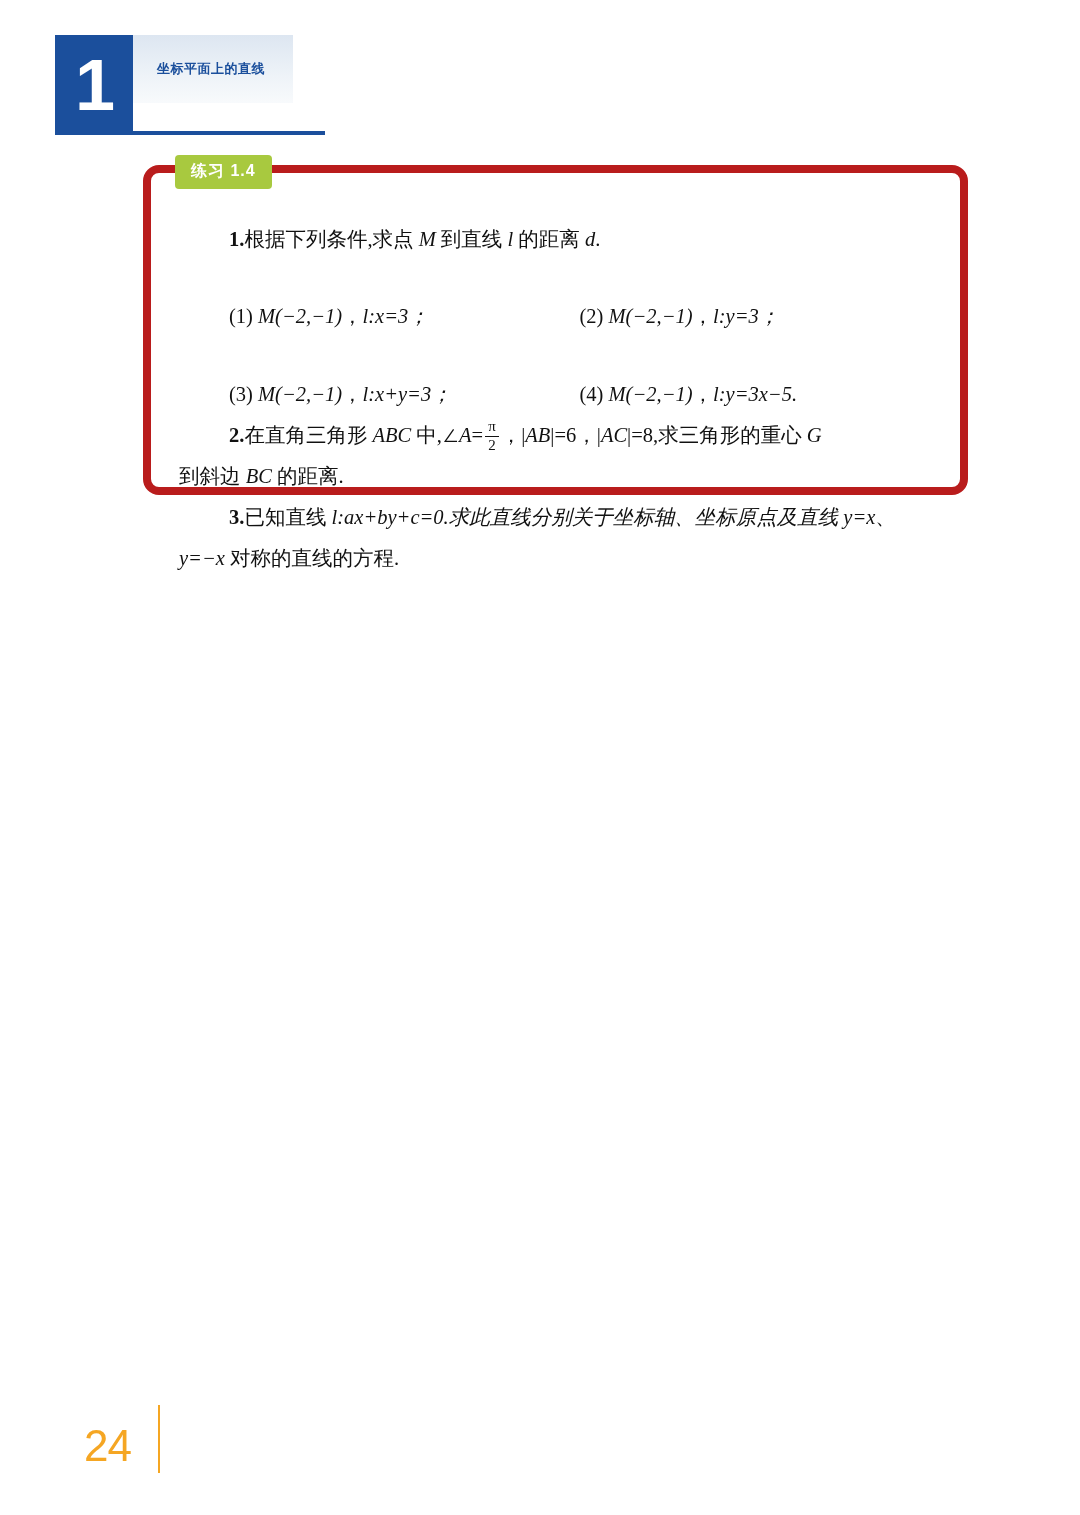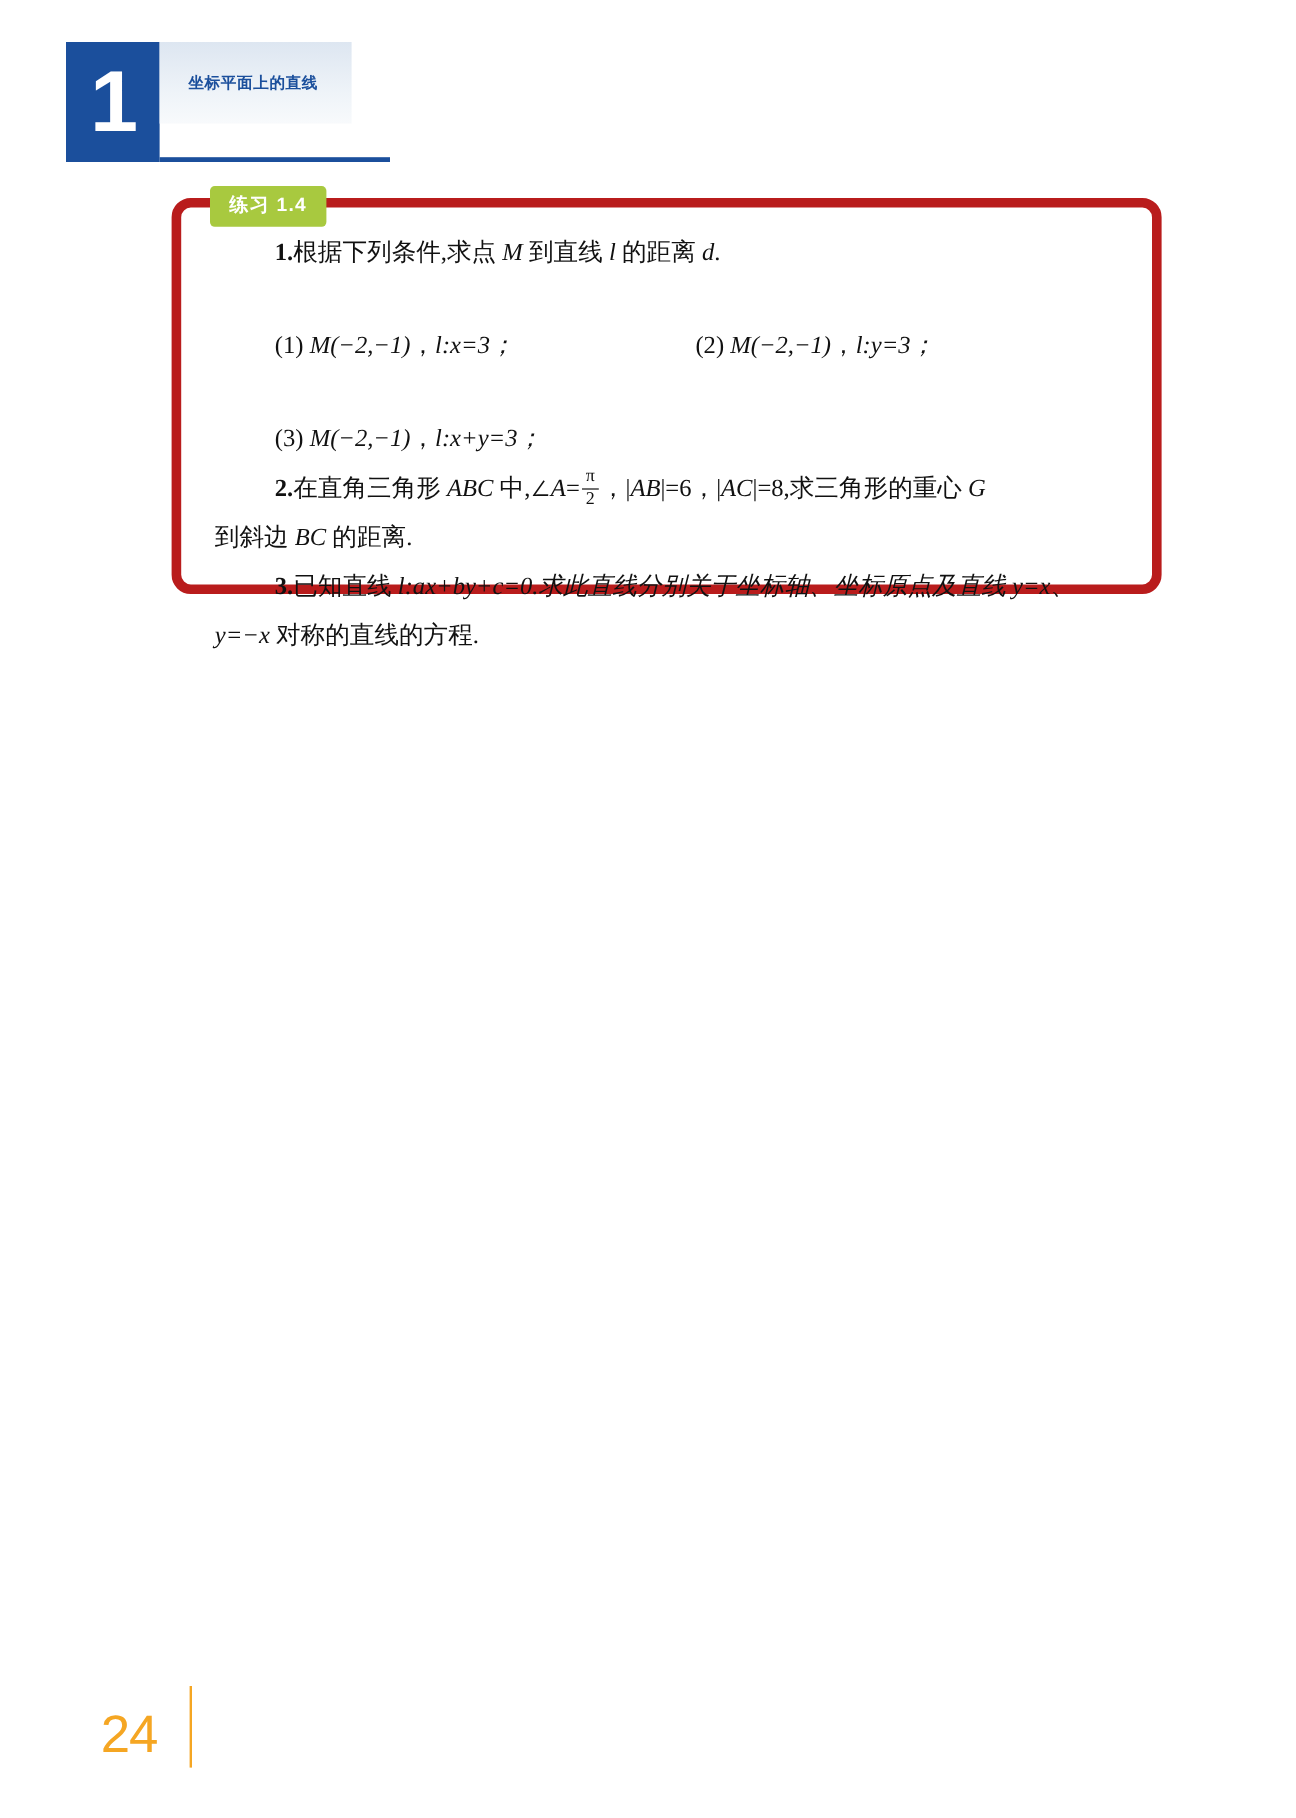--- a/index.html
+++ b/index.html
@@ -91,21 +91,21 @@
     font-family: "Liberation Sans", sans-serif;
     font-size: 16px;
     font-weight: bold;
     padding: 6px 16px 7px 16px;
     border-radius: 4px;
     letter-spacing: 1px;
   }
   .exercise-body {
     position: absolute;
     left: 0;
-    top: 20px;
+    top: 48px;
     right: 0;
     padding: 0 30px 0 28px;
   }
 
   .qline {
     font-size: 20.5px;
     line-height: 1.85;
     white-space: nowrap;
   }
   .indent {
@@ -219,20 +219,24 @@
         <span>(2)</span>
         <span class="it">M(−2,−1)</span><span>，</span><span class="it">l</span><span class="it">:y=3；</span>
       </div>
     </div>
 
     <div class="sub-row">
       <div class="sub-col">
         <span>(3)</span>
         <span class="it">M(−2,−1)</span><span>，</span><span class="it">l</span><span class="it">:x+y=3；</span>
       </div>
+      <div class="sub-col">
+        <span>(4)</span>
+        <span class="it">M(−2,−1)</span><span>，</span><span class="it">l</span><span class="it">:y=3x−5.</span>
+      </div>
     </div>
 
     <div class="row-2">
       <span class="qnum">2.</span><span>在直角三角形 </span><span class="it">ABC</span><span> 中,∠</span><span class="it">A</span><span>=</span><span class="frac">
           <span class="num">π</span>
           <span class="den">2</span>
         </span><span>，|</span><span class="it">AB</span><span>|=6，|</span><span class="it">AC</span><span>|=8,求三角形的重心 </span><span class="it">G</span>
     </div>
     <div class="row-cont">
       <span>到斜边 </span><span class="it">BC</span><span> 的距离.</span>

